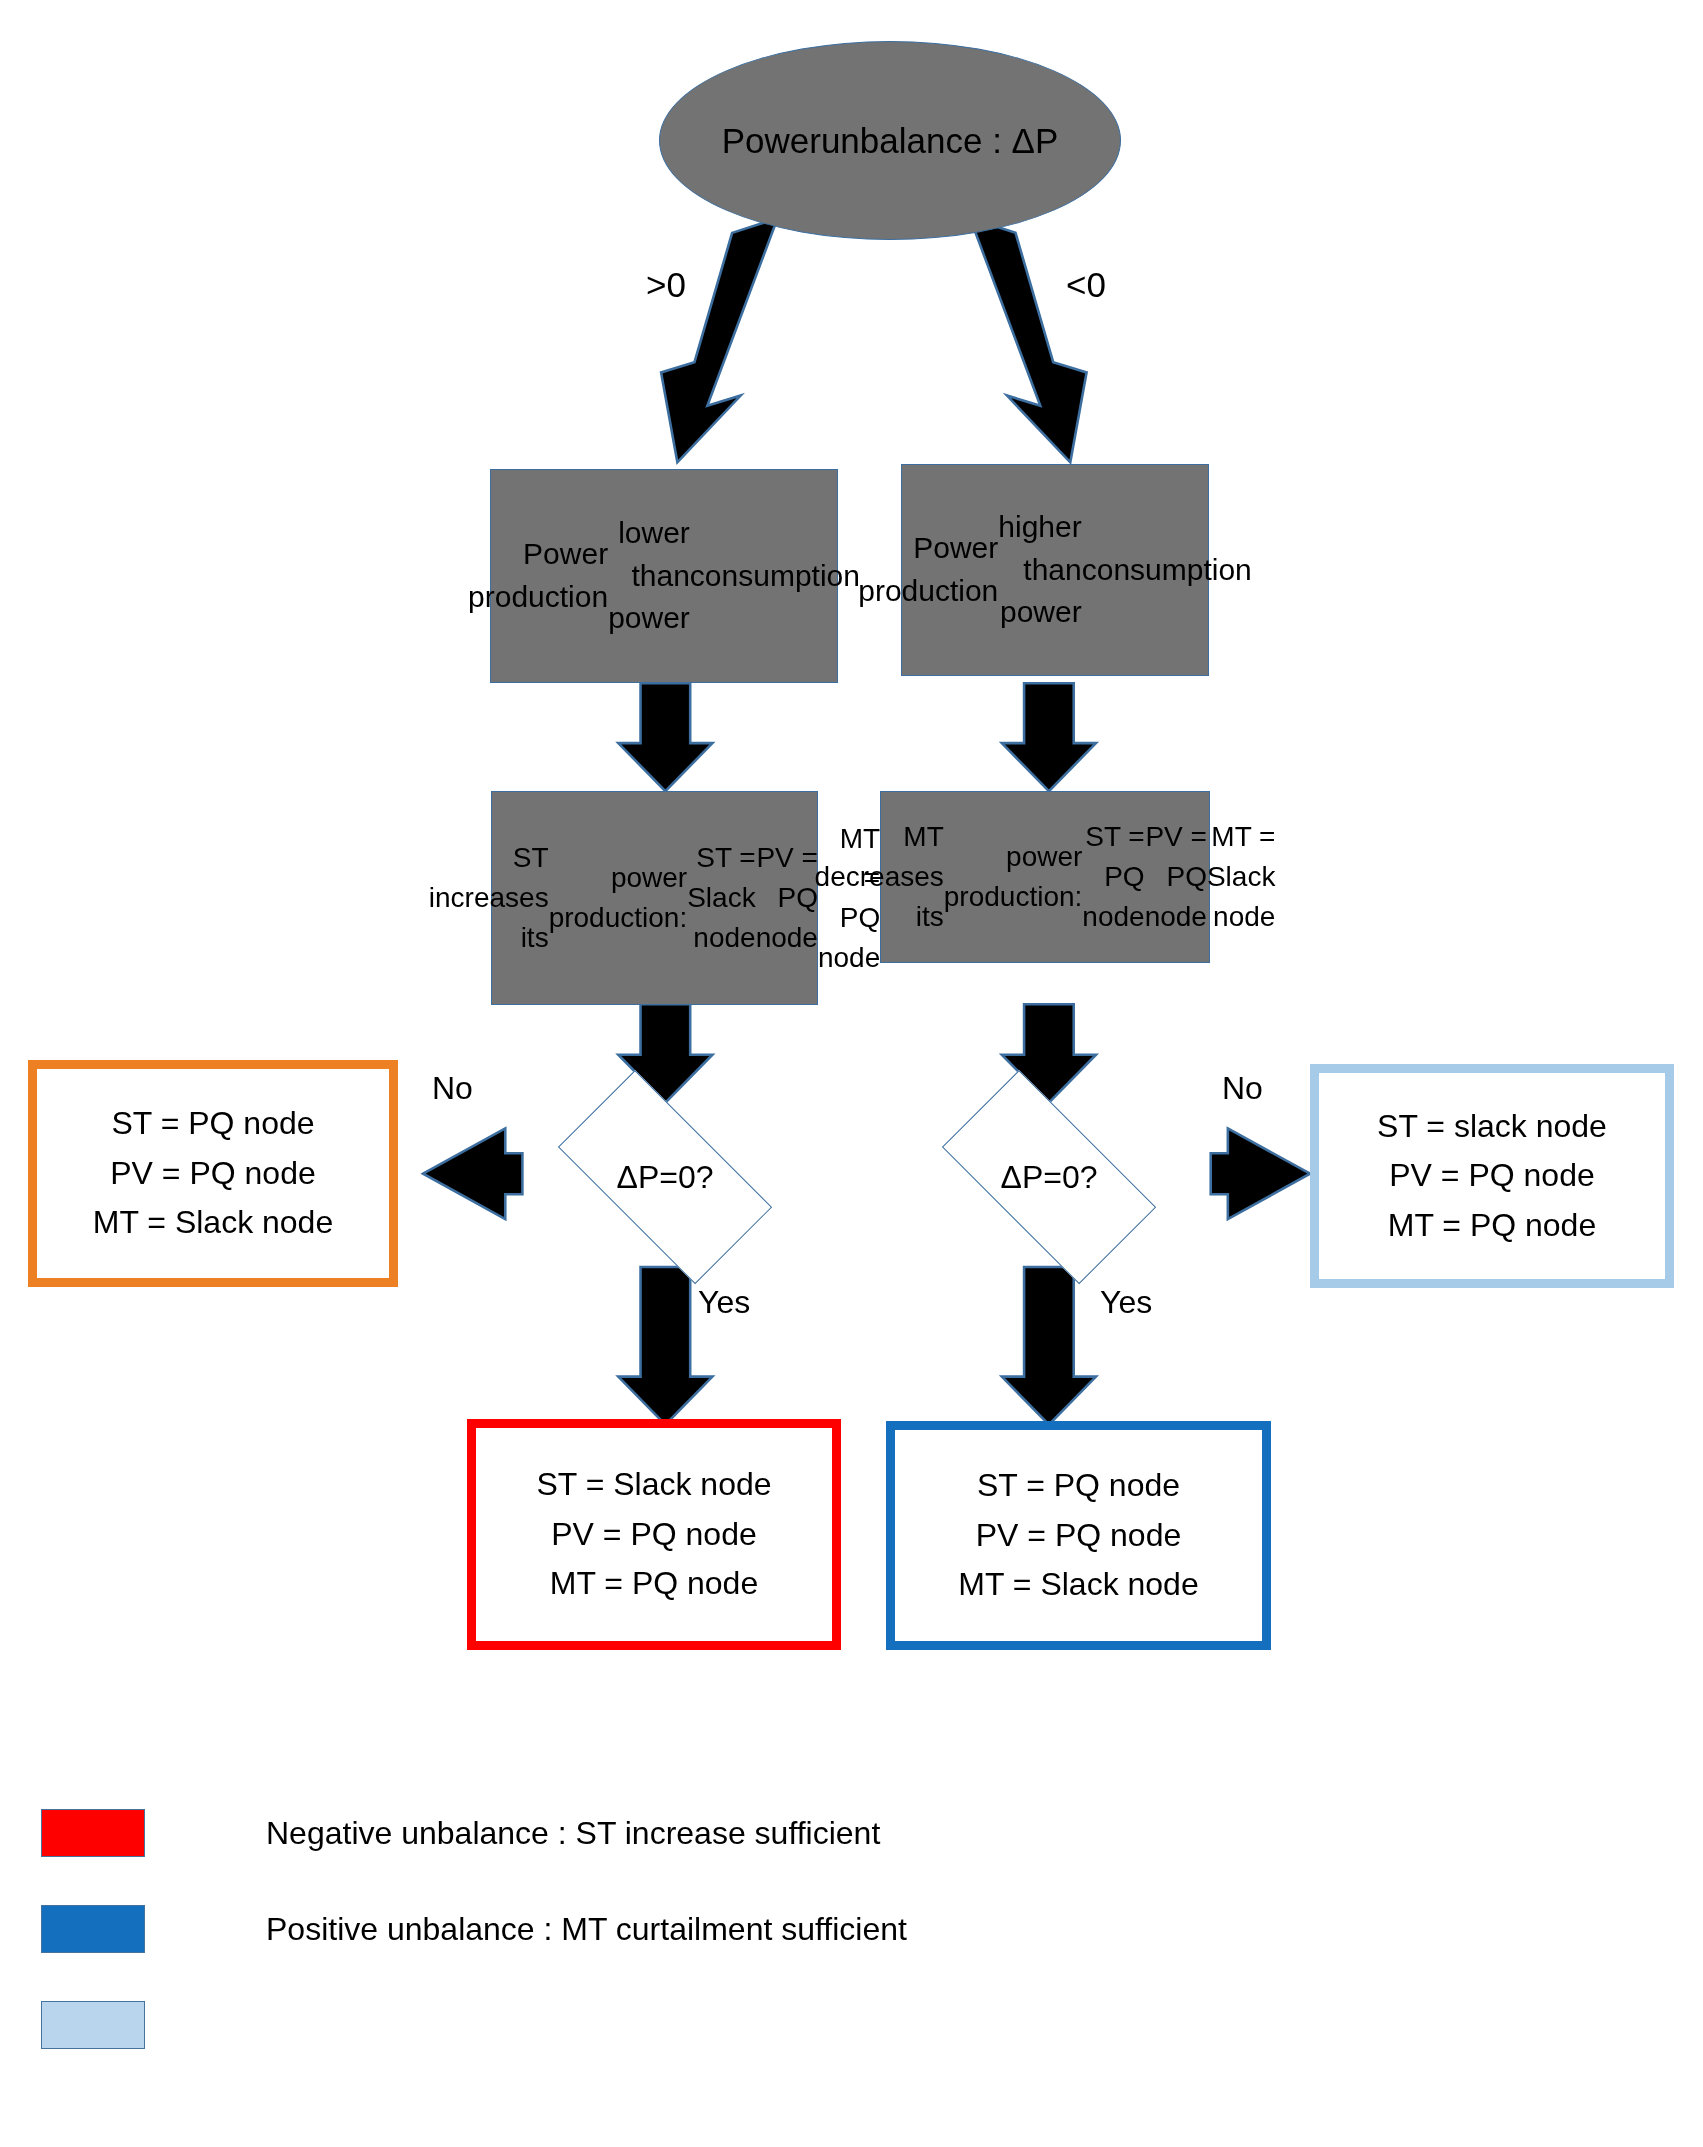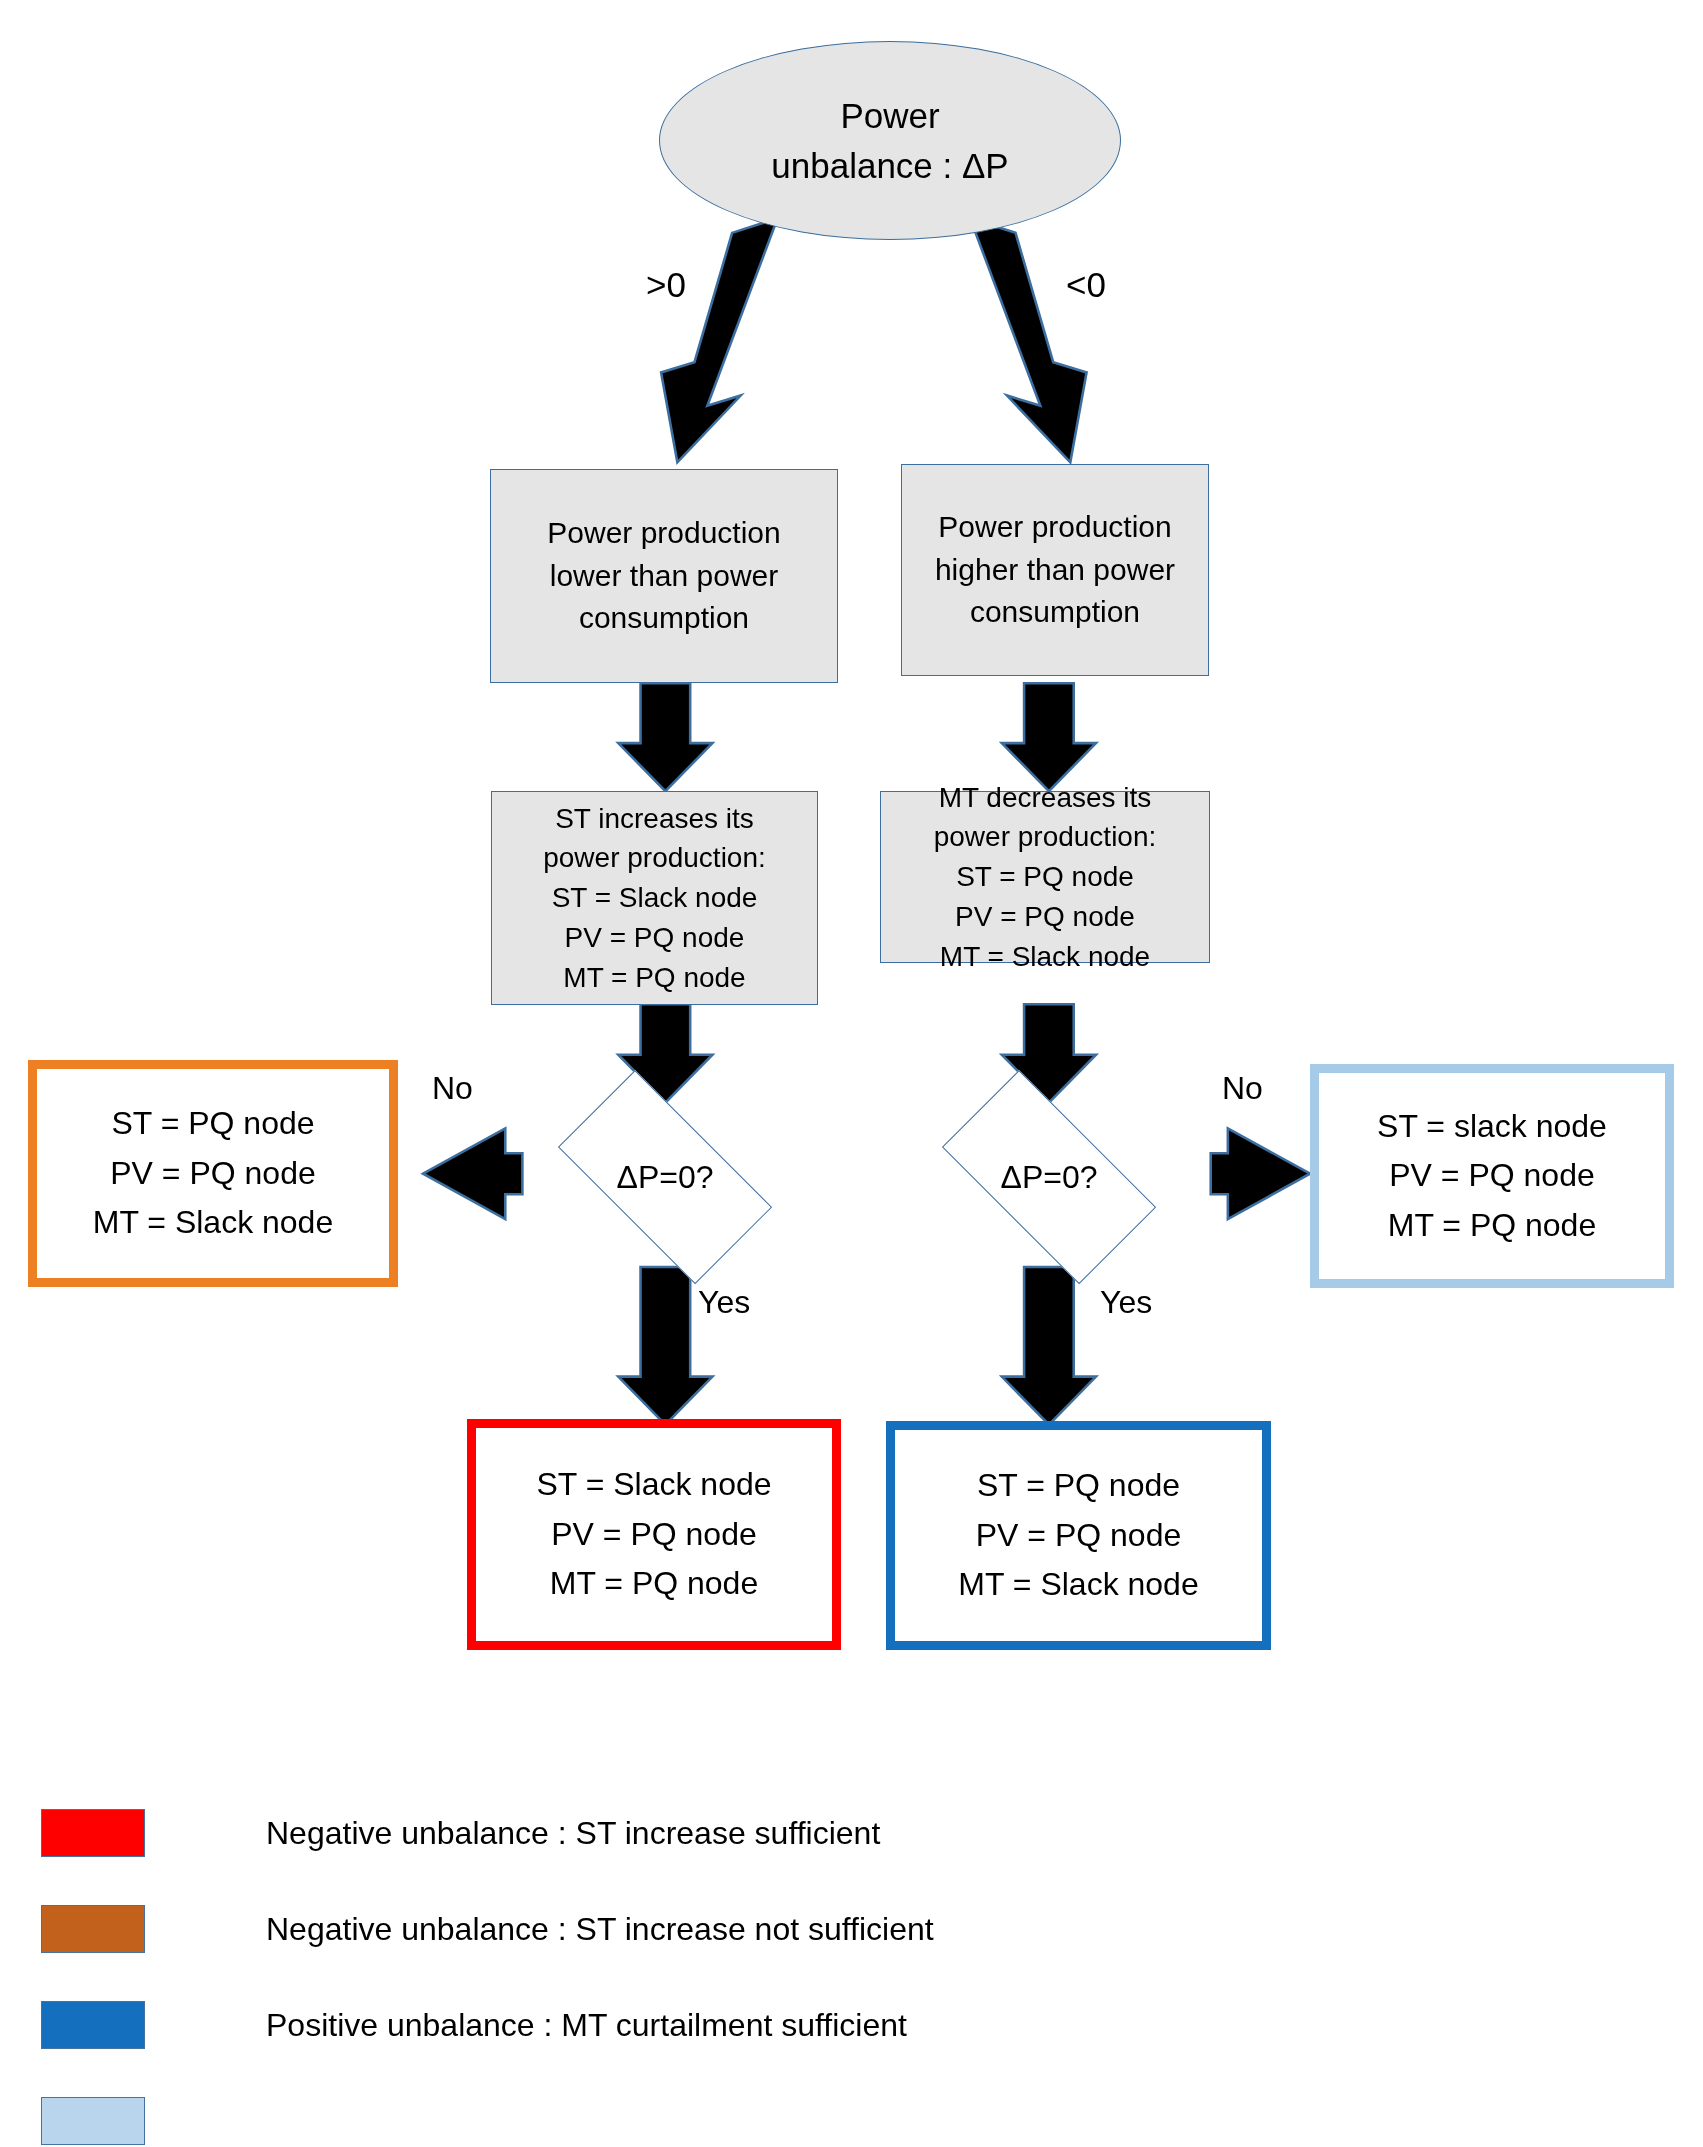--- a/index.html
+++ b/index.html
@@ -18,25 +18,25 @@
   #canvas {
     position: absolute;
     left: 0; top: 0;
     width: 1704px;
     height: 2148px;
   }
   .node {
     position: absolute;
     box-sizing: border-box;
     display: flex;
-    flex-direction: column;
+    flex-direction: row;
     align-items: center;
     justify-content: center;
     text-align: right;
-    background: #e5e5e5;
+    background: #737373;
     line-height: 1.42;
   }
   .thin-box {
     border: 1.7px solid #3c6e9f;
   }
   .ellipse {
     border: 1.7px solid #3c6e9f;
     border-radius: 50%;
   }
   .diamond-wrap {
@@ -228,24 +228,20 @@
               border:9.4px solid #1470BE; font-size:32px;">
     <span class="line-row">ST = PQ node</span>
     <span class="line-row">PV = PQ node</span>
     <span class="line-row">MT = Slack node</span>
   </div>
 
   <div id="legend">
     <div class="legend-row">
       <div class="legend-swatch" style="background:#FF0000;"></div>
       <div class="legend-text">Negative unbalance : ST increase sufficient</div>
-    </div>
-    <div class="legend-row">
-      <div class="legend-swatch" style="background:#C2611C;"></div>
-      <div class="legend-text">Negative unbalance : ST increase not sufficient</div>
     </div>
     <div class="legend-row">
       <div class="legend-swatch" style="background:#1470BE;"></div>
       <div class="legend-text">Positive unbalance : MT curtailment sufficient</div>
     </div>
     <div class="legend-row">
       <div class="legend-swatch" style="background:#B9D5EE;"></div>
     </div>
   </div>
 

